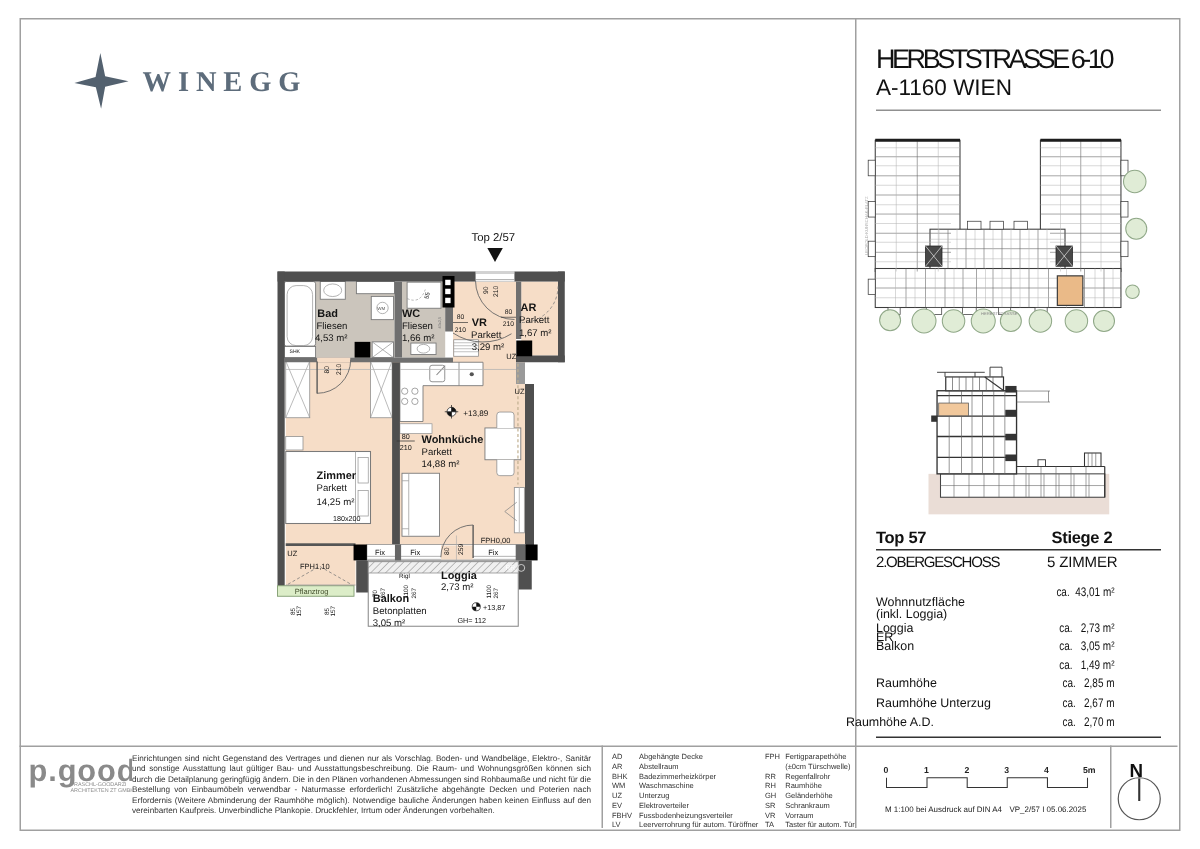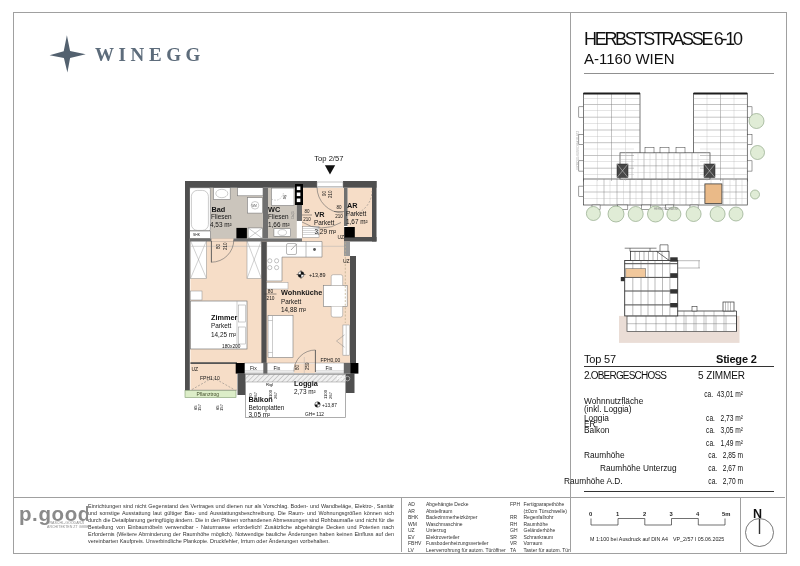--- a/index.html
+++ b/index.html
@@ -16,36 +16,36 @@
 
 <svg class="abs" style="left:40px;top:30px" width="170" height="50" viewBox="40 30 170 50">
   <polygon points="66.9,35.3 70.1,50.9 85.7,54.2 70.1,57.9 67.4,72.5 63.9,58.1 49.6,55.3 63.7,51.3" fill="#53616f"></polygon>
   <text x="95" y="60.5" font-family="Liberation Serif,serif" font-weight="bold" font-size="19" letter-spacing="4.6" fill="#5d6c7b">WINEGG</text>
 </svg>
 
 <div class="abs" style="left:584px;top:29px;font-weight:normal;font-size:18px;letter-spacing:-2.3px">HERBSTSTRASSE 6-10</div>
 <div class="abs" style="left:584px;top:50px;font-size:15px">A-1160 WIEN</div>
 <div class="abs" style="left:584px;top:73px;width:190px;height:1px;background:#909090"></div>
 
-<div class="abs" style="left:584px;top:352.5px;font-weight:normal;font-size:11px;letter-spacing:-0.2px">Top 57</div>
-<div class="abs" style="left:716px;top:352.5px;font-weight:bold;font-size:11px;letter-spacing:-0.2px">Stiege 2</div>
+<div class="abs" style="left:584px;top:352.5px;font-weight:bold;font-size:11px;letter-spacing:-0.2px">Top 57</div>
+<div class="abs" style="left:701px;top:352.5px;font-weight:bold;font-size:11px;letter-spacing:-0.2px">Stiege 2</div>
 <div class="abs" style="left:584px;top:366px;width:190px;height:1px;background:#333"></div>
 <div class="abs" style="left:584px;top:369.5px;font-size:10px;letter-spacing:-0.8px">2.OBERGESCHOSS</div>
 <div class="abs" style="left:698px;top:369.5px;font-size:10px;letter-spacing:-0.1px">5 ZIMMER</div>
 <div class="abs" style="left:584px;top:397px;font-size:8.3px;line-height:8.4px">Wohnnutzfläche<br>(inkl. Loggia)</div>
 <div class="abs" style="left:643px;top:389px;width:100px;text-align:right;font-size:8.3px;white-space:nowrap;transform:scaleX(0.8);transform-origin:100% 50%">ca.&nbsp;&nbsp;43,01 m²</div>
 <div class="abs" style="left:584px;top:412.5px;font-size:8.3px">Loggia</div>
 <div class="abs" style="left:643px;top:412.5px;width:100px;text-align:right;font-size:8.3px;white-space:nowrap;transform:scaleX(0.8);transform-origin:100% 50%">ca.&nbsp;&nbsp;&nbsp;2,73 m²</div>
 <div class="abs" style="left:584px;top:425px;font-size:8.3px">Balkon</div>
 <div class="abs" style="left:643px;top:425px;width:100px;text-align:right;font-size:8.3px;white-space:nowrap;transform:scaleX(0.8);transform-origin:100% 50%">ca.&nbsp;&nbsp;&nbsp;3,05 m²</div>
 <div class="abs" style="left:584px;top:419px;font-size:8.3px">ER</div>
 <div class="abs" style="left:643px;top:437.5px;width:100px;text-align:right;font-size:8.3px;white-space:nowrap;transform:scaleX(0.8);transform-origin:100% 50%">ca.&nbsp;&nbsp;&nbsp;1,49 m²</div>
 <div class="abs" style="left:584px;top:450px;font-size:8.3px">Raumhöhe</div>
 <div class="abs" style="left:643px;top:450px;width:100px;text-align:right;font-size:8.3px;white-space:nowrap;transform:scaleX(0.8);transform-origin:100% 50%">ca.&nbsp;&nbsp;&nbsp;2,85 m</div>
-<div class="abs" style="left:600px;top:463px;font-size:8.3px">Raumhöhe Unterzug</div>
+<div class="abs" style="left:584px;top:463px;font-size:8.3px">Raumhöhe Unterzug</div>
 <div class="abs" style="left:643px;top:463px;width:100px;text-align:right;font-size:8.3px;white-space:nowrap;transform:scaleX(0.8);transform-origin:100% 50%">ca.&nbsp;&nbsp;&nbsp;2,67 m</div>
 <div class="abs" style="left:564px;top:475.5px;font-size:8.3px">Raumhöhe A.D.</div>
 <div class="abs" style="left:643px;top:475.5px;width:100px;text-align:right;font-size:8.3px;white-space:nowrap;transform:scaleX(0.8);transform-origin:100% 50%">ca.&nbsp;&nbsp;&nbsp;2,70 m</div>
 <div class="abs" style="left:584px;top:491px;width:190px;height:1px;background:#333"></div>
 
 <svg class="abs" style="left:16px;top:500px" width="72" height="32" viewBox="16 500 72 32">
   <text x="19" y="520.5" font-weight="bold" font-size="20.5" letter-spacing="0.6" fill="#8a8a8a">p.good</text>
   <text x="47" y="524" font-size="3.6" fill="#8c8c8c">PRASCHL-GOODARZI</text>
   <text x="47" y="528" font-size="3.6" fill="#8c8c8c">ARCHITEKTEN ZT GMBH</text>
 </svg>

